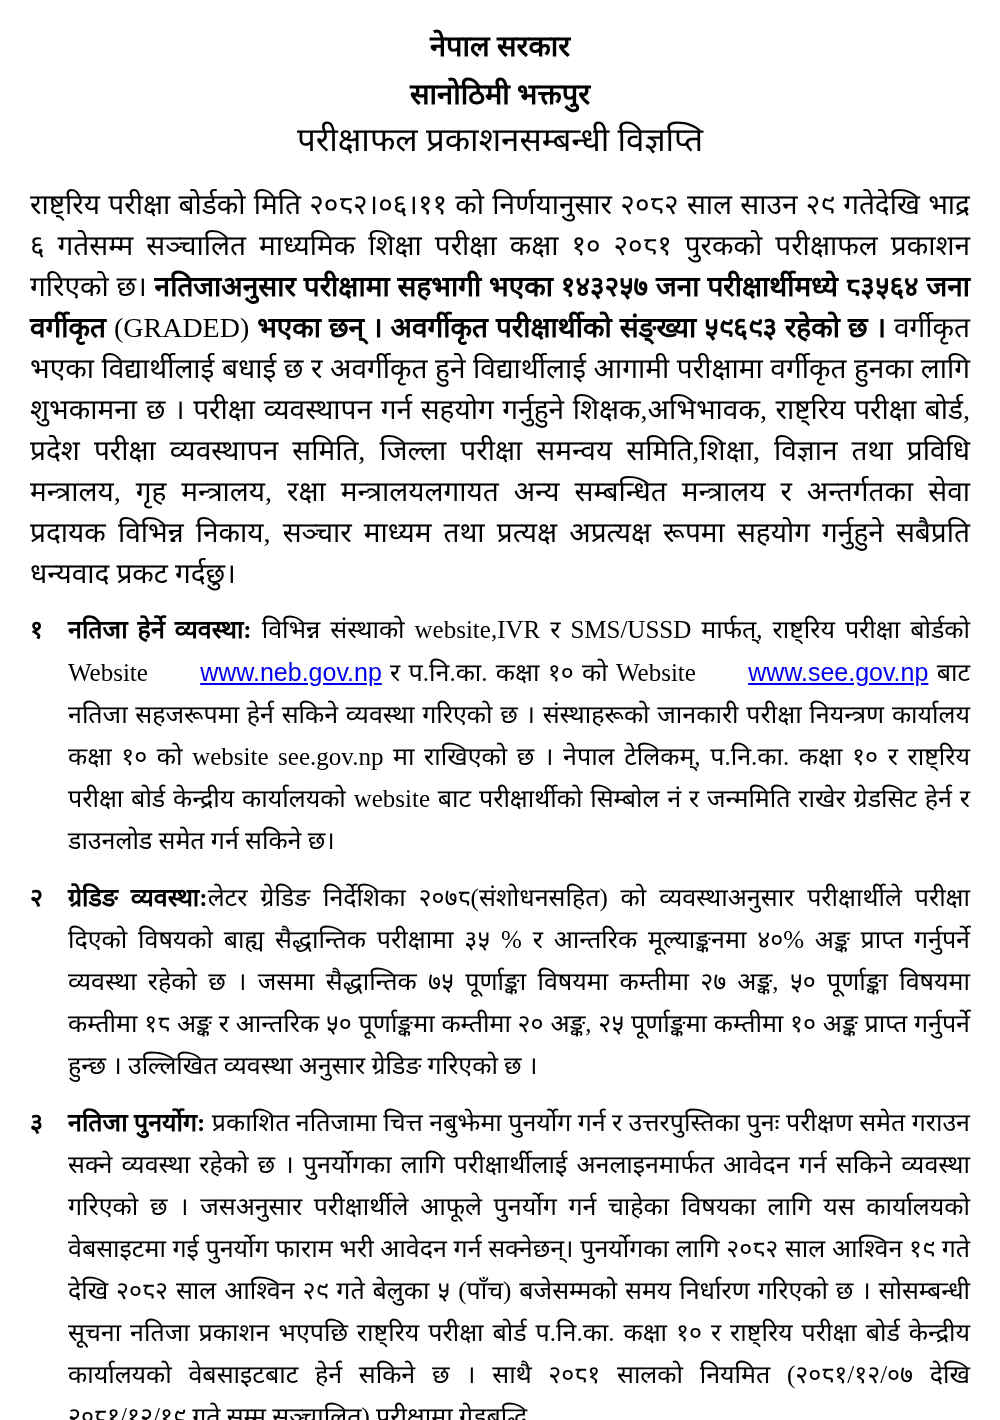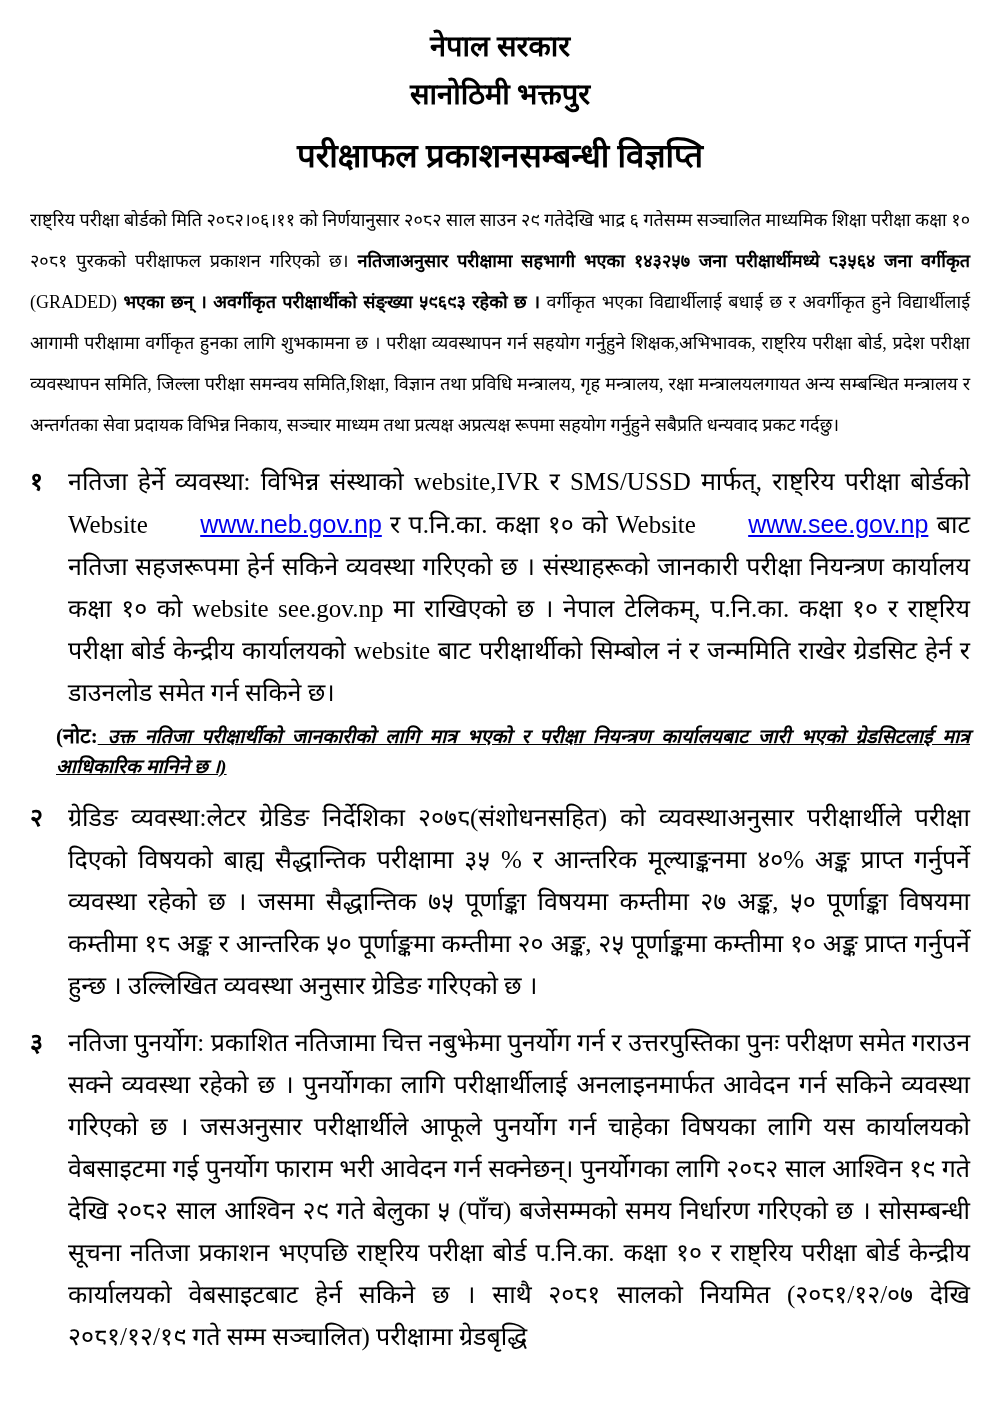--- a/index.html
+++ b/index.html
@@ -11,34 +11,34 @@
   }
   .page {
     width: 1000px; height: 1420px;
     padding: 24px 30px 17px 30px;
     overflow: hidden;
   }
   .doc-header { text-align: center; }
   .gov   { font-size: 29px; font-weight: bold; line-height: 44px; }
   .board { font-size: 42px; font-weight: bold; line-height: 56px; margin-top: 10px; }
   .addr  { font-size: 29px; font-weight: bold; line-height: 44px; margin-top: 4px; }
-  .title { font-size: 33px; font-weight: bold; line-height: 48px; margin-top: 16px; }
+  .title { font-size: 33px; font-weight: normal; line-height: 48px; }
 
-  .bodytext { font-size: 18px; line-height: 41px; text-align: justify; }
+  .bodytext { font-size: 28px; line-height: 41px; text-align: justify; }
   .intro { margin-top: 20px; }
   .b { font-weight: bold; }
   .graded { font-family: "Liberation Serif", serif; font-weight: normal; }
 
   .item { display: flex; margin-top: 15px; }
   .num  {
     flex: 0 0 38px; width: 38px;
     font-weight: bold; font-size: 25px; line-height: 42px;
   }
   .itext { flex: 1; font-size: 25px; line-height: 42px; text-align: justify; }
-  .ihead { font-weight: normal; margin-top: 32px; }
+  .ihead { font-weight: bold; margin-top: 32px; }
 
   .latin { font-family: "Liberation Sans", sans-serif; }
   a.link { color: #0000ee; text-decoration: underline; cursor: pointer; margin-left: 44px; }
 
   .note {
     margin: 7px 0 2px 26px;
     font-size: 19.5px; line-height: 30px;
     text-align: justify;
   }
   .note-prefix { font-weight: bold; font-style: normal; font-size: 21px; }
@@ -55,21 +55,20 @@
     <div class="title">परीक्षाफल प्रकाशनसम्बन्धी विज्ञप्ति</div>
   </header>
 
   <p class="bodytext intro"><span>राष्ट्रिय परीक्षा बोर्डको मिति २०८२।०६।११ को निर्णयानुसार २०८२ साल साउन २९ गतेदेखि भाद्र ६ गतेसम्म सञ्चालित माध्यमिक शिक्षा परीक्षा कक्षा १० २०८१ पुरकको परीक्षाफल प्रकाशन गरिएको छ। </span><span class="b">नतिजाअनुसार परीक्षामा सहभागी भएका १४३२५७ जना परीक्षार्थीमध्ये ८३५६४ जना वर्गीकृत </span><span class="graded">(GRADED)</span><span class="b"> भएका छन् । अवर्गीकृत परीक्षार्थीको संङ्ख्या ५९६९३ रहेको छ । </span><span>वर्गीकृत भएका विद्यार्थीलाई बधाई छ  र अवर्गीकृत हुने विद्यार्थीलाई आगामी  परीक्षामा वर्गीकृत हुनका लागि शुभकामना छ । परीक्षा व्यवस्थापन गर्न सहयोग गर्नुहुने शिक्षक,अभिभावक, राष्ट्रिय परीक्षा बोर्ड, प्रदेश परीक्षा व्यवस्थापन समिति, जिल्ला परीक्षा समन्वय समिति,शिक्षा, विज्ञान तथा प्रविधि मन्त्रालय, गृह मन्त्रालय, रक्षा मन्त्रालयलगायत अन्य सम्बन्धित  मन्त्रालय र अन्तर्गतका सेवा प्रदायक  विभिन्न निकाय, सञ्चार माध्यम तथा प्रत्यक्ष अप्रत्यक्ष रूपमा सहयोग गर्नुहुने सबैप्रति  धन्यवाद प्रकट गर्दछु।</span></p>
 
   <div class="item">
     <div class="num">१</div>
     <p class="itext"><span class="ihead">नतिजा हेर्ने व्यवस्था:</span><span> विभिन्न संस्थाको website,IVR र SMS/USSD मार्फत्,  राष्ट्रिय परीक्षा बोर्डको Website </span><a class="link latin" href="#">www.neb.gov.np</a><span> र प.नि.का. कक्षा १० को  Website </span><a class="link latin" href="#">www.see.gov.np</a><span> बाट नतिजा सहजरूपमा हेर्न सकिने व्यवस्था गरिएको छ । संस्थाहरूको जानकारी परीक्षा नियन्त्रण कार्यालय कक्षा १० को website see.gov.np मा राखिएको छ । नेपाल टेलिकम्, प.नि.का. कक्षा १० र राष्ट्रिय परीक्षा बोर्ड केन्द्रीय कार्यालयको website बाट परीक्षार्थीको सिम्बोल नं र जन्ममिति राखेर ग्रेडसिट हेर्न र डाउनलोड समेत गर्न सकिने छ।</span></p>
   </div>
 
-  <p class="note"><span class="note-prefix">(नोट:</span><span class="note-body"> उक्त नतिजा परीक्षार्थीको जानकारीको लागि मात्र भएको र परीक्षा नियन्त्रण कार्यालयबाट जारी भएको ग्रेडसिटलाई मात्र आधिकारिक मानिने छ ।)</span></p>
 
   <div class="item">
     <div class="num">२</div>
     <p class="itext"><span class="ihead">ग्रेडिङ व्यवस्था:</span><span>लेटर ग्रेडिङ निर्देशिका २०७८(संशोधनसहित) को व्यवस्थाअनुसार परीक्षार्थीले परीक्षा दिएको विषयको बाह्य सैद्धान्तिक परीक्षामा ३५  % र आन्तरिक मूल्याङ्कनमा ४०% अङ्क प्राप्त गर्नुपर्ने व्यवस्था रहेको छ । जसमा सैद्धान्तिक ७५ पूर्णाङ्का विषयमा कम्तीमा २७ अङ्क, ५० पूर्णाङ्का विषयमा कम्तीमा १८ अङ्क   र आन्तरिक ५० पूर्णाङ्कमा कम्तीमा २० अङ्क, २५ पूर्णाङ्कमा कम्तीमा १० अङ्क प्राप्त गर्नुपर्ने हुन्छ । उल्लिखित व्यवस्था अनुसार ग्रेडिङ गरिएको छ ।</span></p>
   </div>
 
   <div class="item">
     <div class="num">३</div>
     <p class="itext"><span class="ihead">नतिजा पुनर्योग:</span><span> प्रकाशित नतिजामा चित्त नबुझेमा पुनर्योग गर्न र उत्तरपुस्तिका पुनः परीक्षण समेत गराउन सक्ने व्यवस्था रहेको छ । पुनर्योगका लागि परीक्षार्थीलाई अनलाइनमार्फत आवेदन गर्न सकिने व्यवस्था गरिएको छ । जसअनुसार परीक्षार्थीले आफूले पुनर्योग गर्न चाहेका विषयका लागि यस कार्यालयको वेबसाइटमा गई पुनर्योग फाराम भरी आवेदन गर्न सक्नेछन्।  पुनर्योगका लागि २०८२ साल  आश्विन १९ गते देखि २०८२ साल आश्विन २९ गते बेलुका ५ (पाँच) बजेसम्मको समय निर्धारण गरिएको छ । सोसम्बन्धी सूचना नतिजा प्रकाशन भएपछि राष्ट्रिय परीक्षा बोर्ड प.नि.का. कक्षा १० र राष्ट्रिय परीक्षा बोर्ड केन्द्रीय कार्यालयको वेबसाइटबाट हेर्न सकिने छ । साथै २०८१ सालको नियमित (२०८१/१२/०७ देखि २०८१/१२/१९ गते सम्म सञ्चालित) परीक्षामा ग्रेडबृद्धि</span></p>
   </div>

